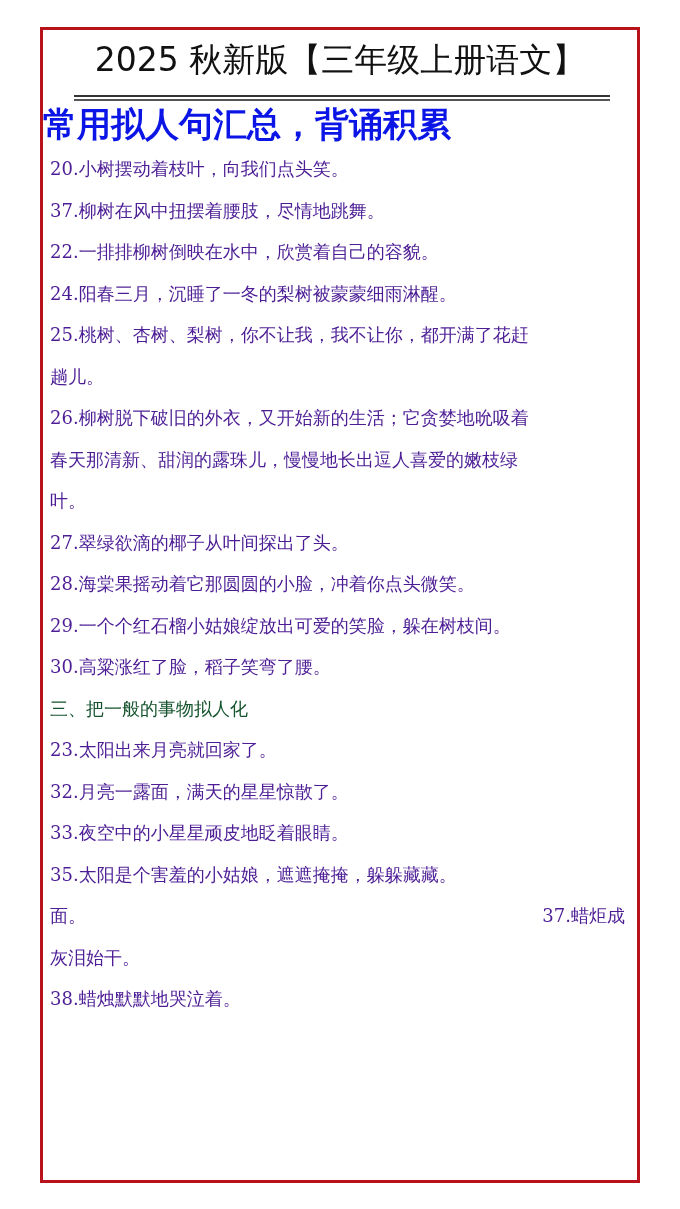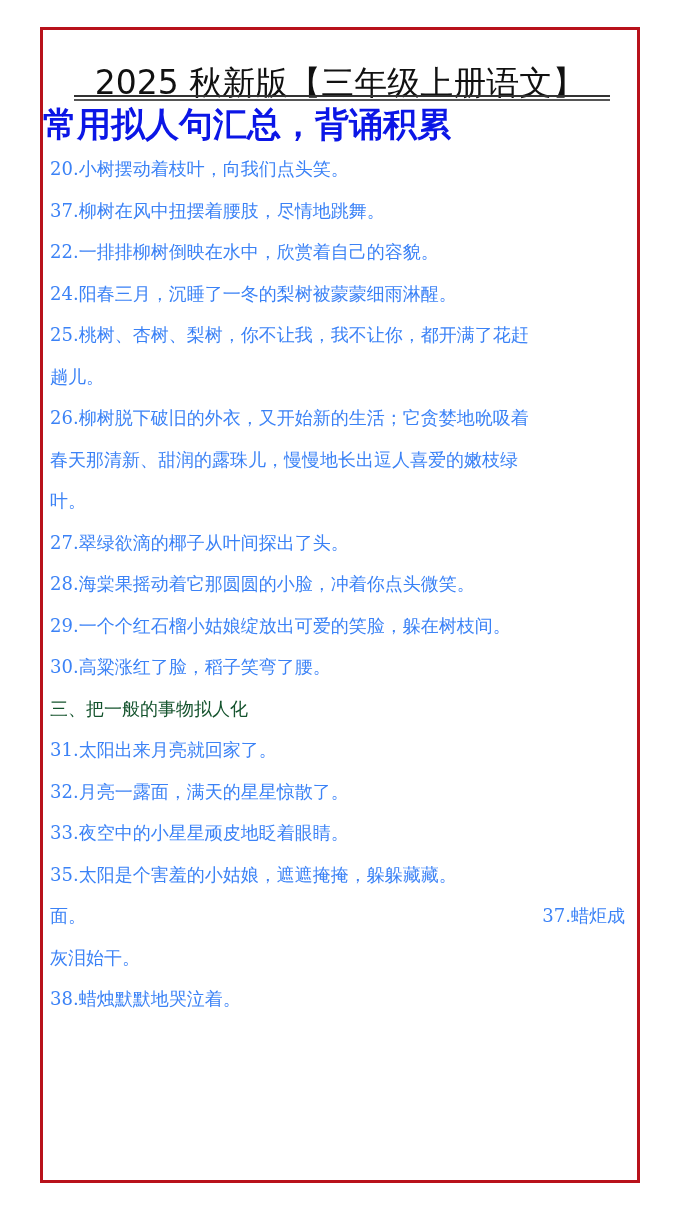--- a/index.html
+++ b/index.html
@@ -20,21 +20,21 @@
       top: 27px;
       width: 594px;
       height: 1150px;
       border: 3px solid #b8121b;
       box-sizing: content-box;
     }
     .title {
       position: absolute;
       left: 0;
       right: 0;
-      top: 31px;
+      top: 8px;
       text-align: center;
       font-family: "DejaVu Sans", "Liberation Sans", sans-serif;
       font-size: 33px;
       line-height: 44px;
       color: #111111;
       letter-spacing: 0px;
       white-space: nowrap;
     }
     .title-rule {
       position: absolute;
@@ -63,21 +63,21 @@
     }
     .content {
       position: absolute;
       left: 7px;
       right: 12px;
       top: 118px;
     }
     .line {
       font-size: 18px;
       line-height: 41.5px;
-      color: #3b82f6;
+      color: #4c1d95;
       white-space: nowrap;
       height: 41.5px;
       position: relative;
     }
     .line.section {
       color: #14532d;
     }
     .line .right-part {
       position: absolute;
       right: 0;
@@ -101,21 +101,21 @@
     <div class="line">25.桃树、杏树、梨树，你不让我，我不让你，都开满了花赶</div>
     <div class="line">趟儿。</div>
     <div class="line">26.柳树脱下破旧的外衣，又开始新的生活；它贪婪地吮吸着</div>
     <div class="line">春天那清新、甜润的露珠儿，慢慢地长出逗人喜爱的嫩枝绿</div>
     <div class="line">叶。</div>
     <div class="line">27.翠绿欲滴的椰子从叶间探出了头。</div>
     <div class="line">28.海棠果摇动着它那圆圆的小脸，冲着你点头微笑。</div>
     <div class="line">29.一个个红石榴小姑娘绽放出可爱的笑脸，躲在树枝间。</div>
     <div class="line">30.高粱涨红了脸，稻子笑弯了腰。</div>
     <div class="line section">三、把一般的事物拟人化</div>
-    <div class="line">31.太阳出来月亮就回家了。</div>
+    <div class="line">23.太阳出来月亮就回家了。</div>
     <div class="line">32.月亮一露面，满天的星星惊散了。</div>
     <div class="line">33.夜空中的小星星顽皮地眨着眼睛。</div>
     <div class="line">35.太阳是个害羞的小姑娘，遮遮掩掩，躲躲藏藏。</div>
     <div class="line">
       <span>面。</span>
       <span class="right-part">37.蜡炬成</span>
     </div>
     <div class="line">灰泪始干。</div>
     <div class="line">38.蜡烛默默地哭泣着。</div>
   </div>

